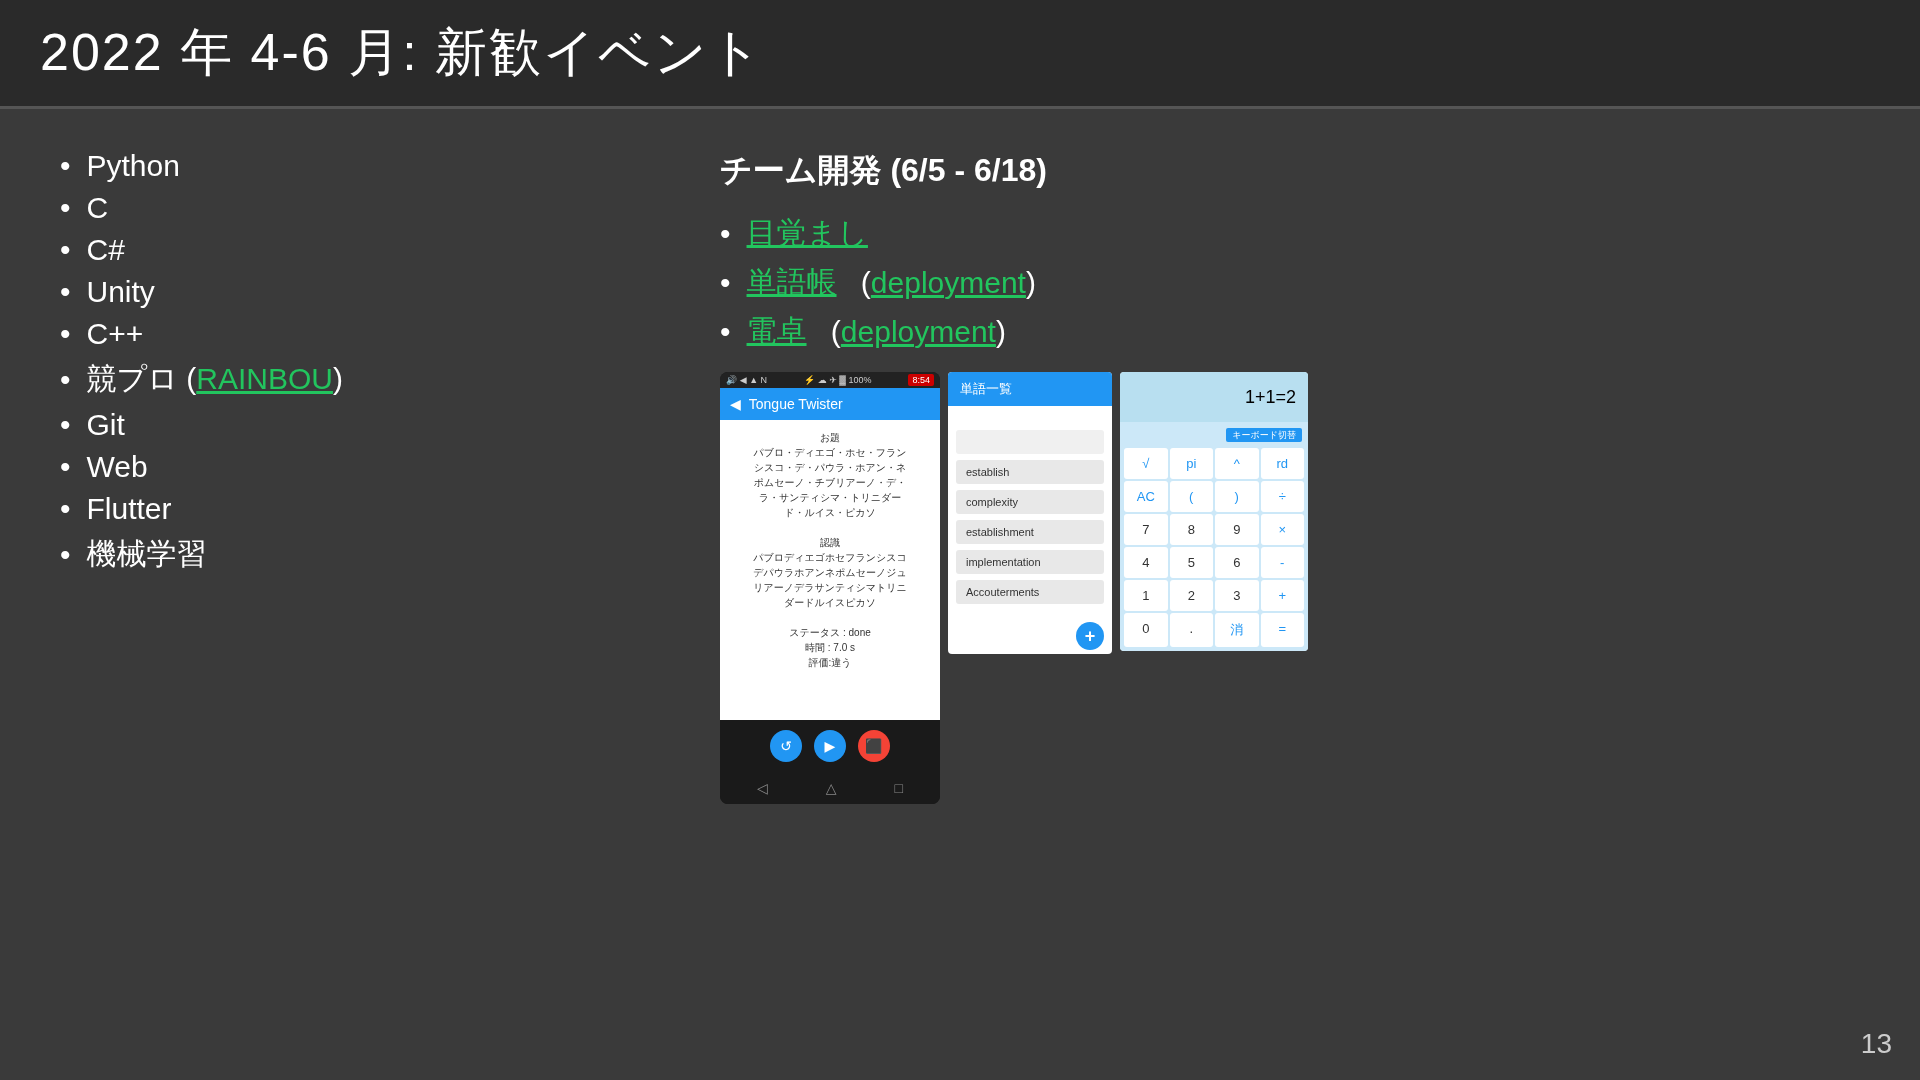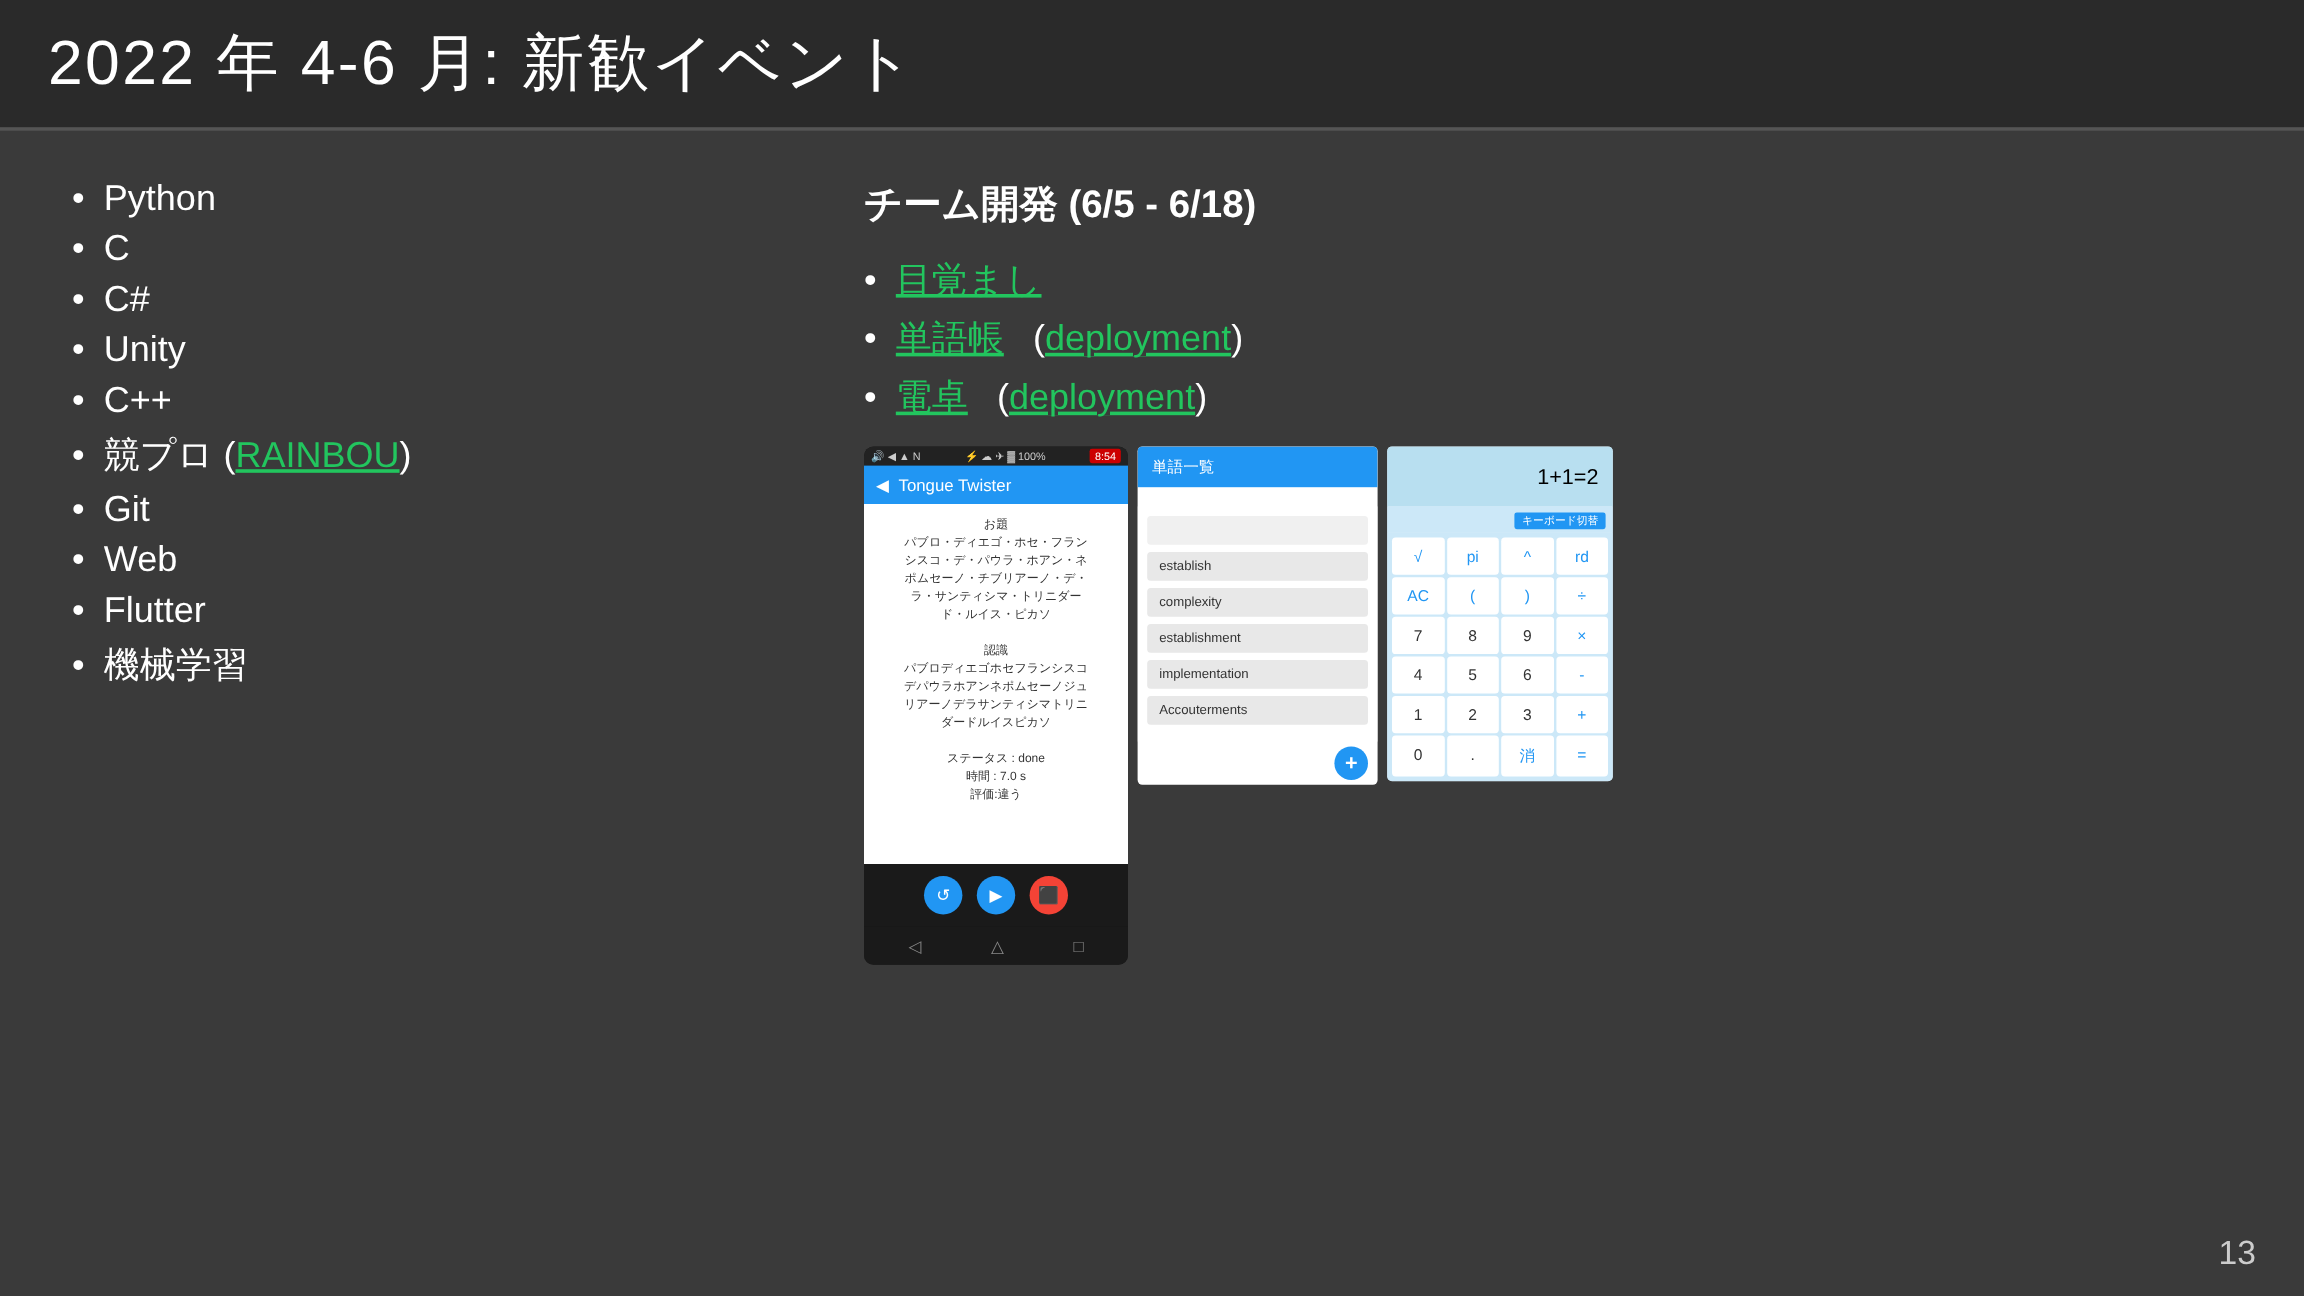--- a/index.html
+++ b/index.html
@@ -153,21 +153,21 @@
       background: #1a1a1a;
       display: flex;
       justify-content: space-around;
       padding: 8px;
       color: #888;
       font-size: 14px;
     }
 
     
     .wordlist-screen {
-      width: 200px;
+      width: 164px;
       background: #fff;
       border-radius: 4px;
       overflow: hidden;
       flex-shrink: 0;
     }
     .wordlist-title {
       background: #2196f3;
       color: #fff;
       padding: 8px 12px;
       font-size: 13px;
@@ -246,21 +246,21 @@
       color: #333;
     }
     .calc-btn.operator {
       color: #2196f3;
     }
 
     
     .page-number {
       position: absolute;
       bottom: 20px;
-      right: 40px;
+      right: 28px;
       font-size: 28px;
       color: #ccc;
     }
   </style>
 </head>
 <body>
 
 <div class="header">
   <h1>2022 年 4-6 月: 新歓イベント</h1>
 </div>

